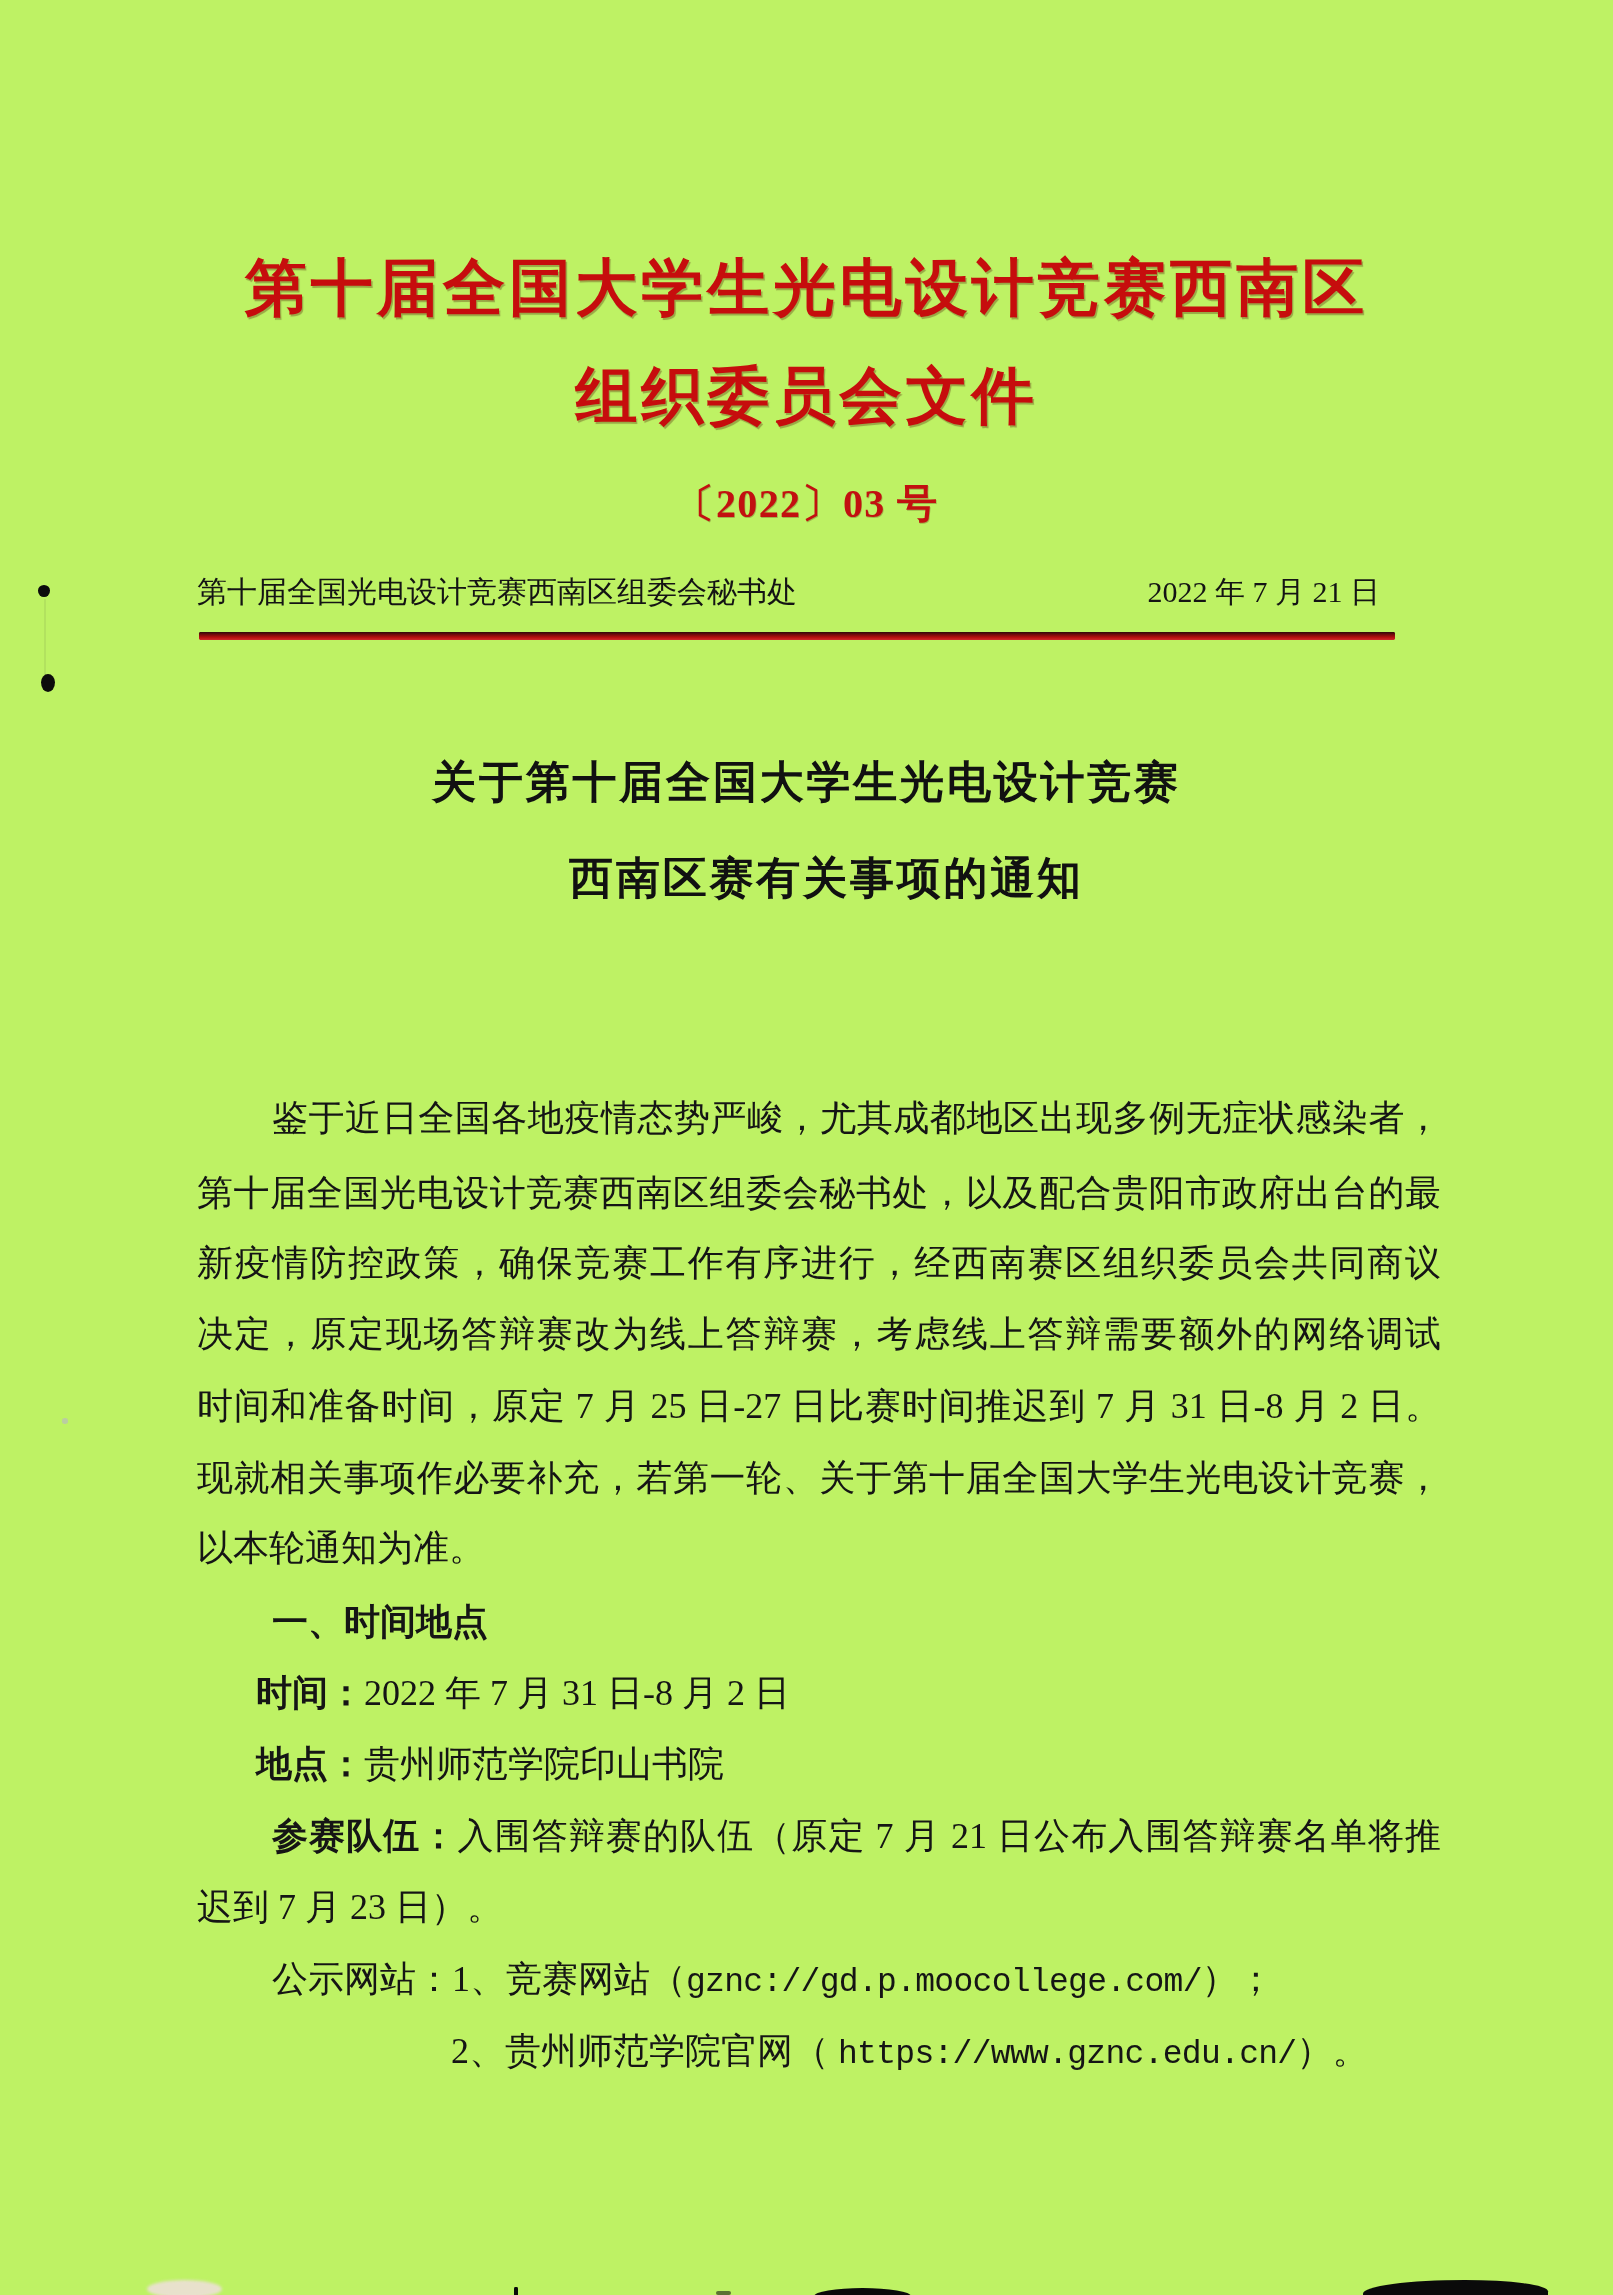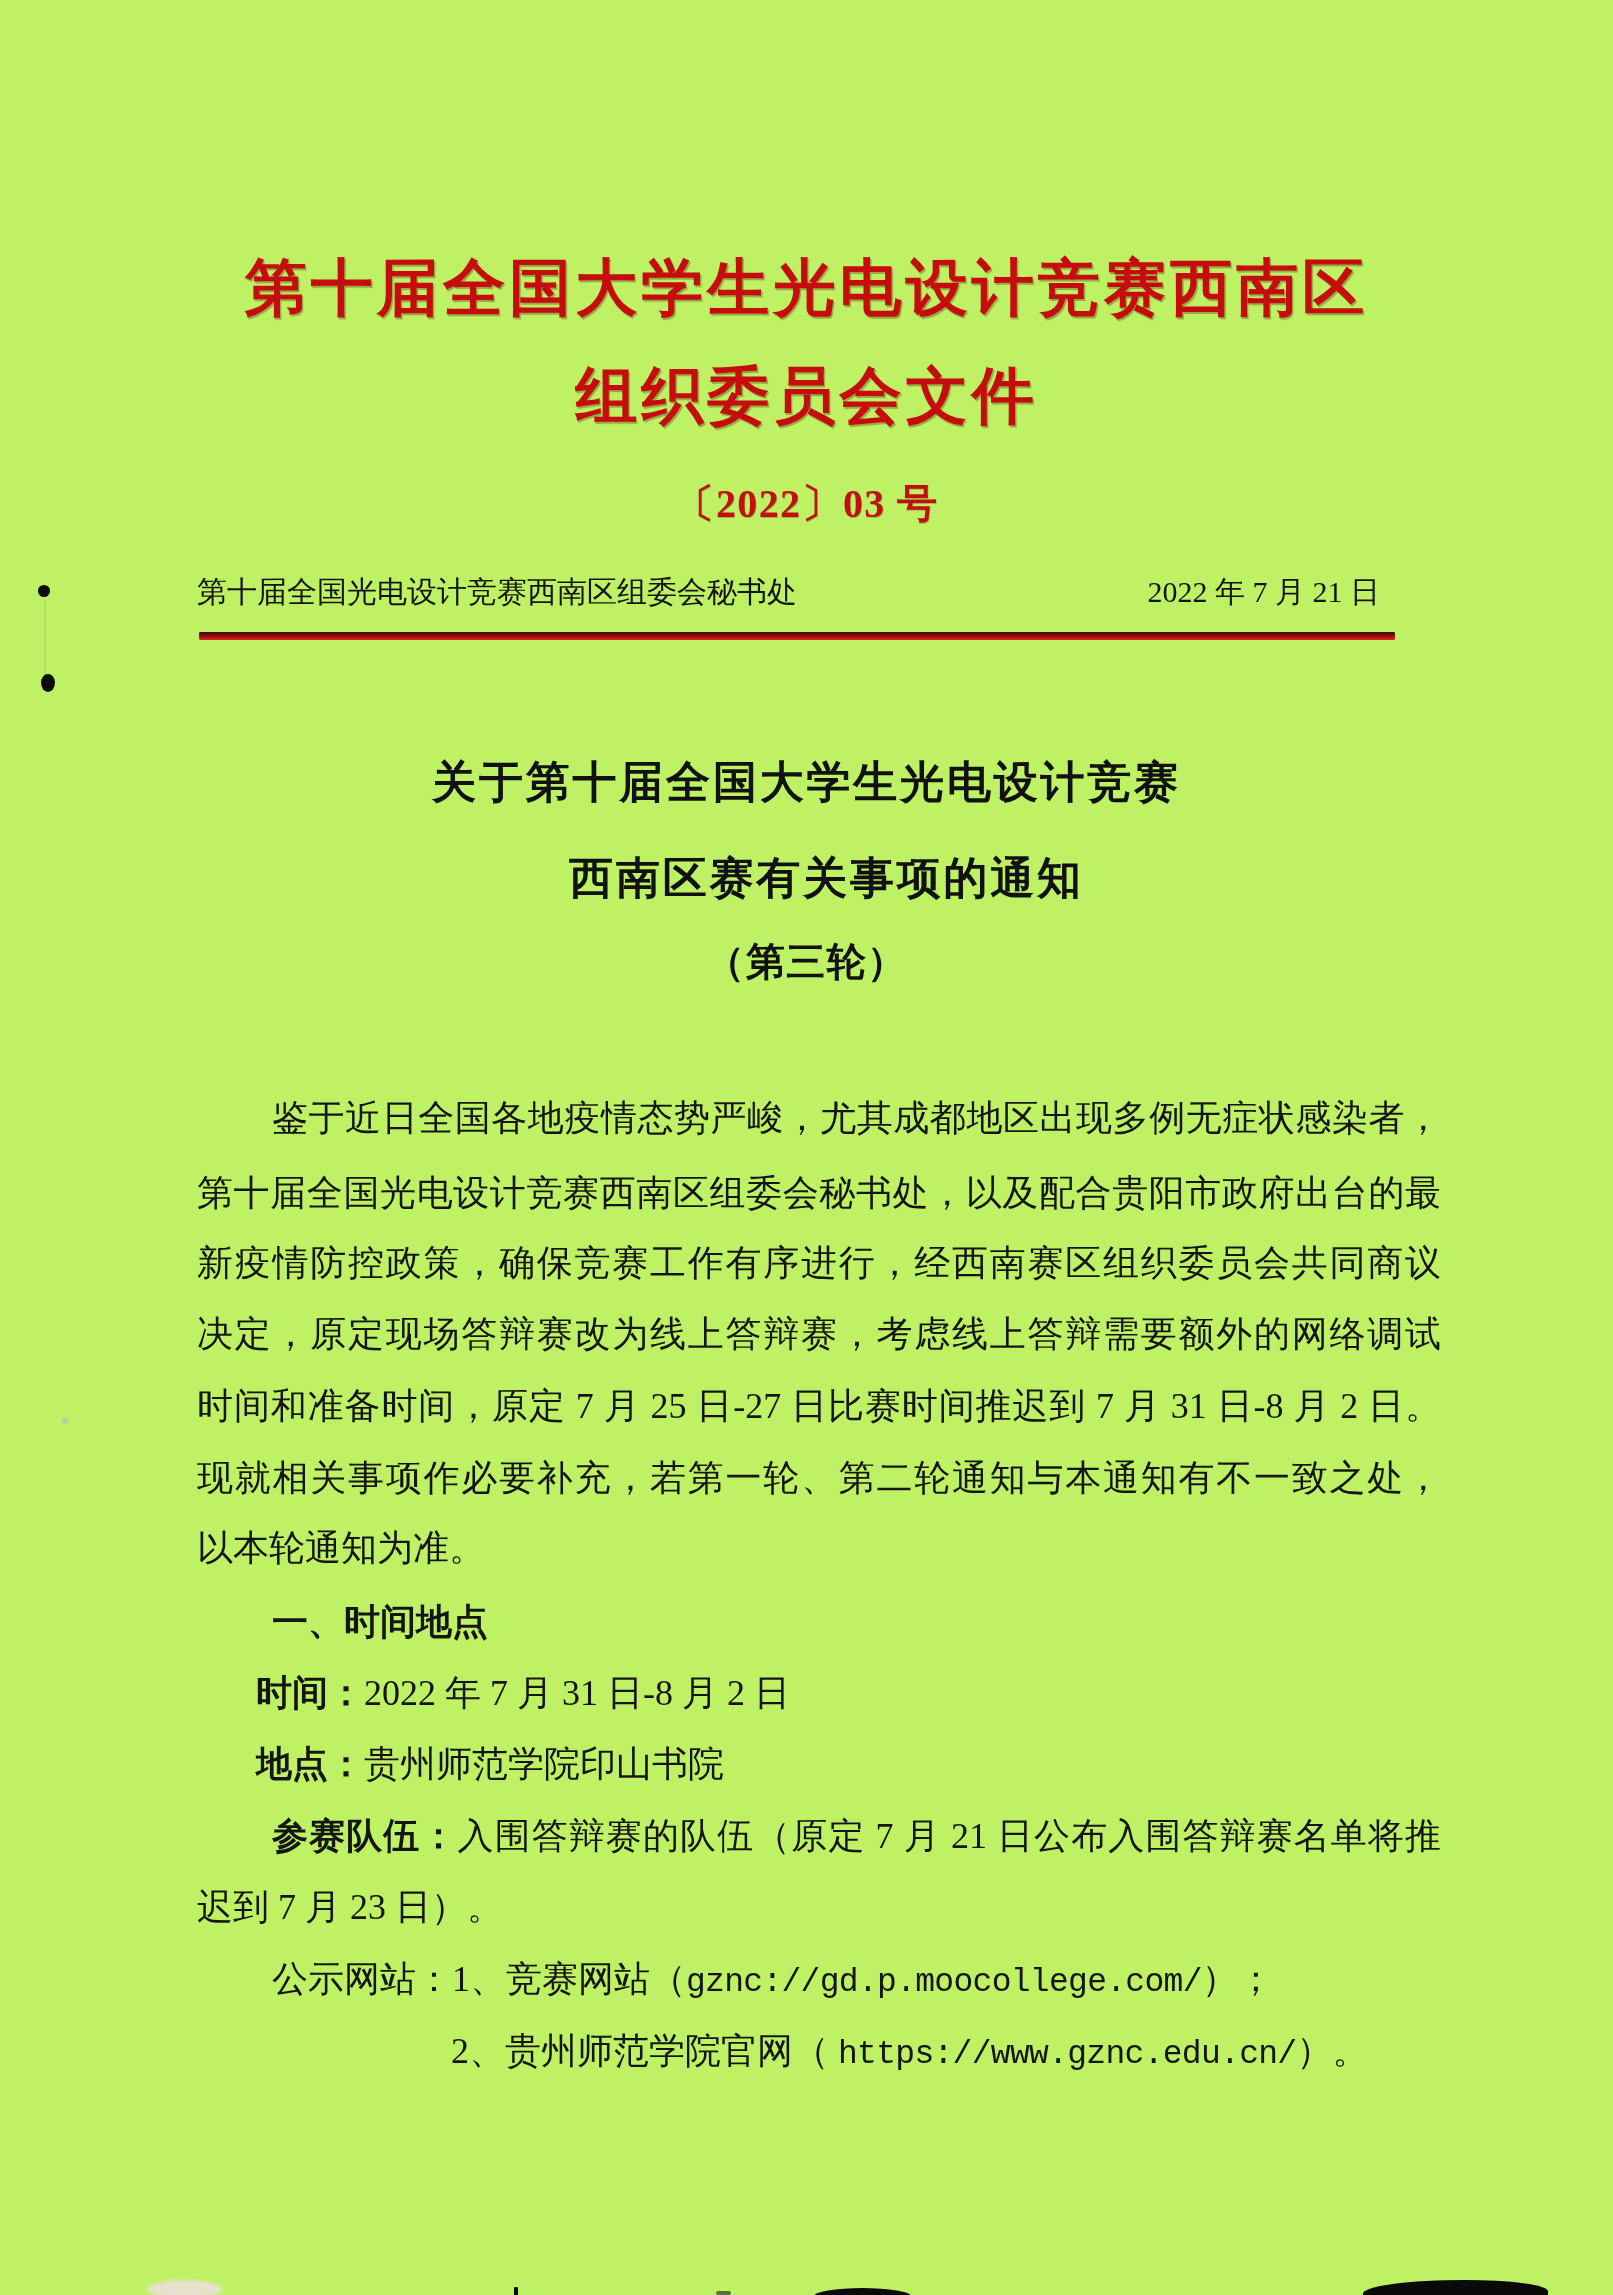--- a/index.html
+++ b/index.html
@@ -115,29 +115,28 @@
 
   <div class="abs issuer-row" style="top:572px;">
     <span>第十届全国光电设计竞赛西南区组委会秘书处</span>
     <span>2022 年 7 月 21 日</span>
   </div>
 
   <div class="abs red-divider"></div>
 
   <div class="abs notice-title" style="top:753px;">关于第十届全国大学生光电设计竞赛</div>
   <div class="abs notice-title" style="top:849px;padding-left:20px;">西南区赛有关事项的通知</div>
-  <div class="abs notice-round" style="top:935px;">（第三轮）</div>
 
 
   <div class="abs body-line jline indent2" style="top:1092px;">鉴于近日全国各地疫情态势严峻，尤其成都地区出现多例无症状感染者，</div>
   <div class="abs body-line jline" style="top:1167px;">第十届全国光电设计竞赛西南区组委会秘书处，以及配合贵阳市政府出台的最</div>
   <div class="abs body-line jline" style="top:1237px;">新疫情防控政策，确保竞赛工作有序进行，经西南赛区组织委员会共同商议</div>
   <div class="abs body-line jline" style="top:1308px;">决定，原定现场答辩赛改为线上答辩赛，考虑线上答辩需要额外的网络调试</div>
   <div class="abs body-line jline" style="top:1380px;">时间和准备时间，原定 7 月 25 日-27 日比赛时间推迟到 7 月 31 日-8 月 2 日。</div>
-  <div class="abs body-line jline" style="top:1452px;">现就相关事项作必要补充，若第一轮、第二轮通知与本通知有不一致之处，</div>
+  <div class="abs body-line jline" style="top:1452px;">现就相关事项作必要补充，若第一轮、关于第十届全国大学生光电设计竞赛，</div>
   <div class="abs body-line" style="top:1522px;">以本轮通知为准。</div>
 
   <div class="abs body-line bold indent2" style="top:1595px; font-family:'Liberation Sans','DejaVu Sans',sans-serif;">一、时间地点</div>
 
   <div class="abs body-line indent15" style="top:1667px;">
     <span class="bold">时间：</span><span>2022 年 7 月 31 日-8 月 2 日</span>
   </div>
 
   <div class="abs body-line indent15" style="top:1738px;">
     <span class="bold">地点：</span><span>贵州师范学院印山书院</span>

